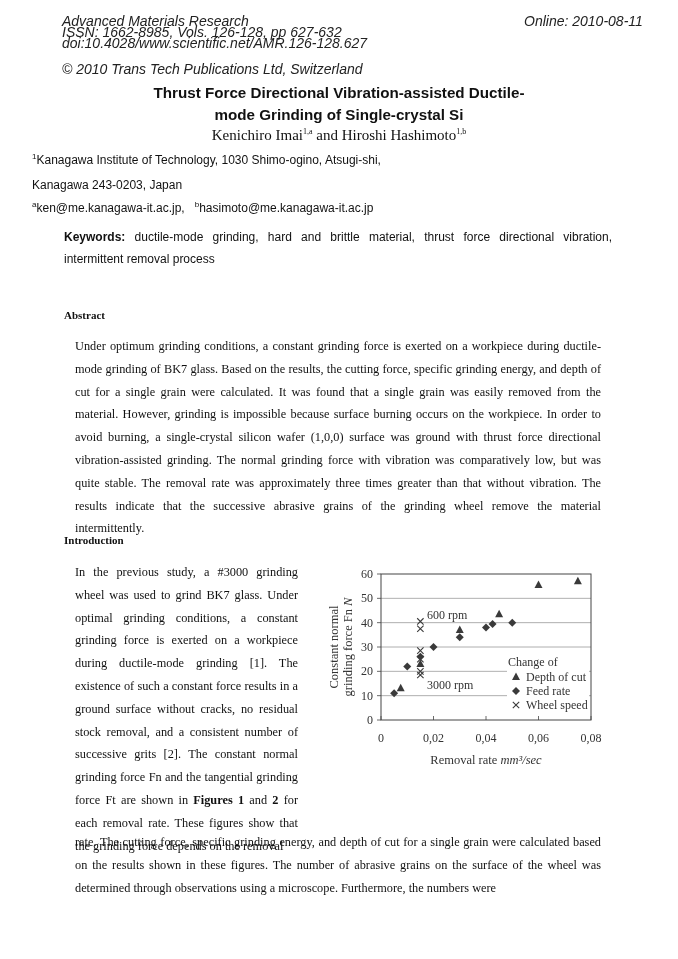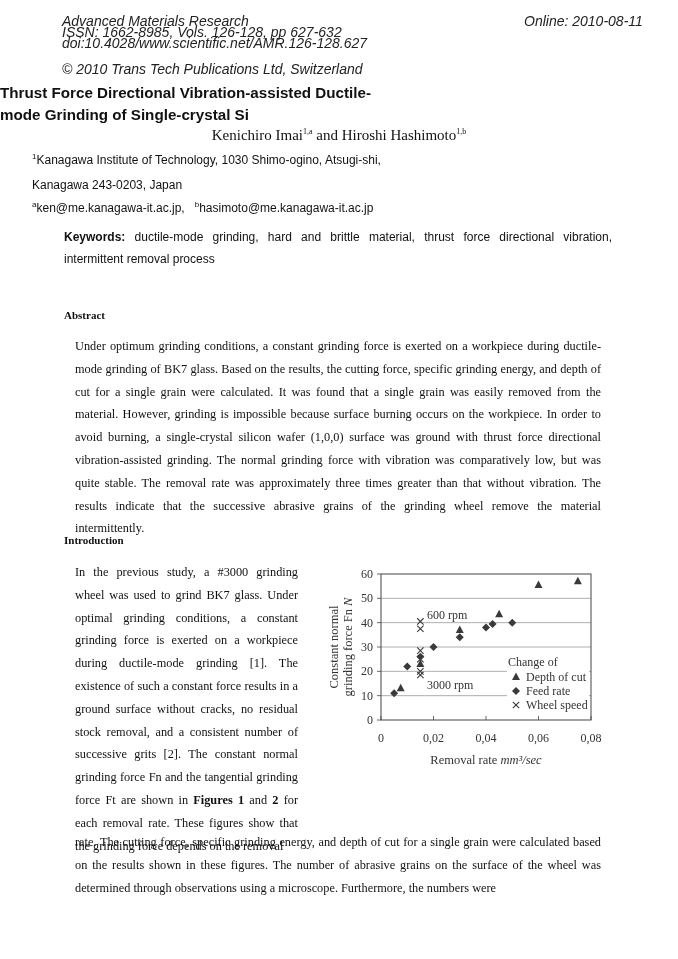--- a/index.html
+++ b/index.html
@@ -2,21 +2,21 @@
 <html><head>
 <meta charset="utf-8">
 <style>
   html, body { margin: 0; padding: 0; }
   body {
     width: 678px; height: 959px; background: #ffffff; position: relative; overflow: hidden;
     font-family: "Liberation Serif", serif; color: #111;
   }
   .abs { position: absolute; }
   .hdr { font-family: Liberation Sans, sans-serif; font-style: italic; font-size: 14px; line-height: 10.5px; color: #222; }
-  .title { font-family: "Liberation Sans", sans-serif; font-weight: bold; font-size: 15.2px; width: 678px; left: 0; }
+  .title { font-family: "Liberation Sans", sans-serif; font-weight: bold; font-size: 15.2px; text-align: center; width: 678px; left: 0; }
   .authors { font-family: Liberation Serif, serif; font-size: 15px; text-align: center; width: 678px; left: 0; }
   .aff { font-family: "Liberation Sans", sans-serif; font-size: 12px; text-align: left; width: 678px; left: 0; margin-left: 32px; }
   sup { font-size: 8px; line-height: 0; vertical-align: super; }
   .kw { font-family: "Liberation Sans", sans-serif; font-size: 12px; line-height: 22px; text-align: justify; left: 64px; width: 548px; }
   .kw b { font-weight: bold; }
   .section { font-weight: bold; font-size: 11px; left: 64px; }
   .body { font-size: 12.3px; line-height: 22.8px; text-align: justify; left: 64px; width: 548px; }
   .body p { margin: 11px; }
   .col { width: 245px; }
   .last-line { text-align-last: left; }

